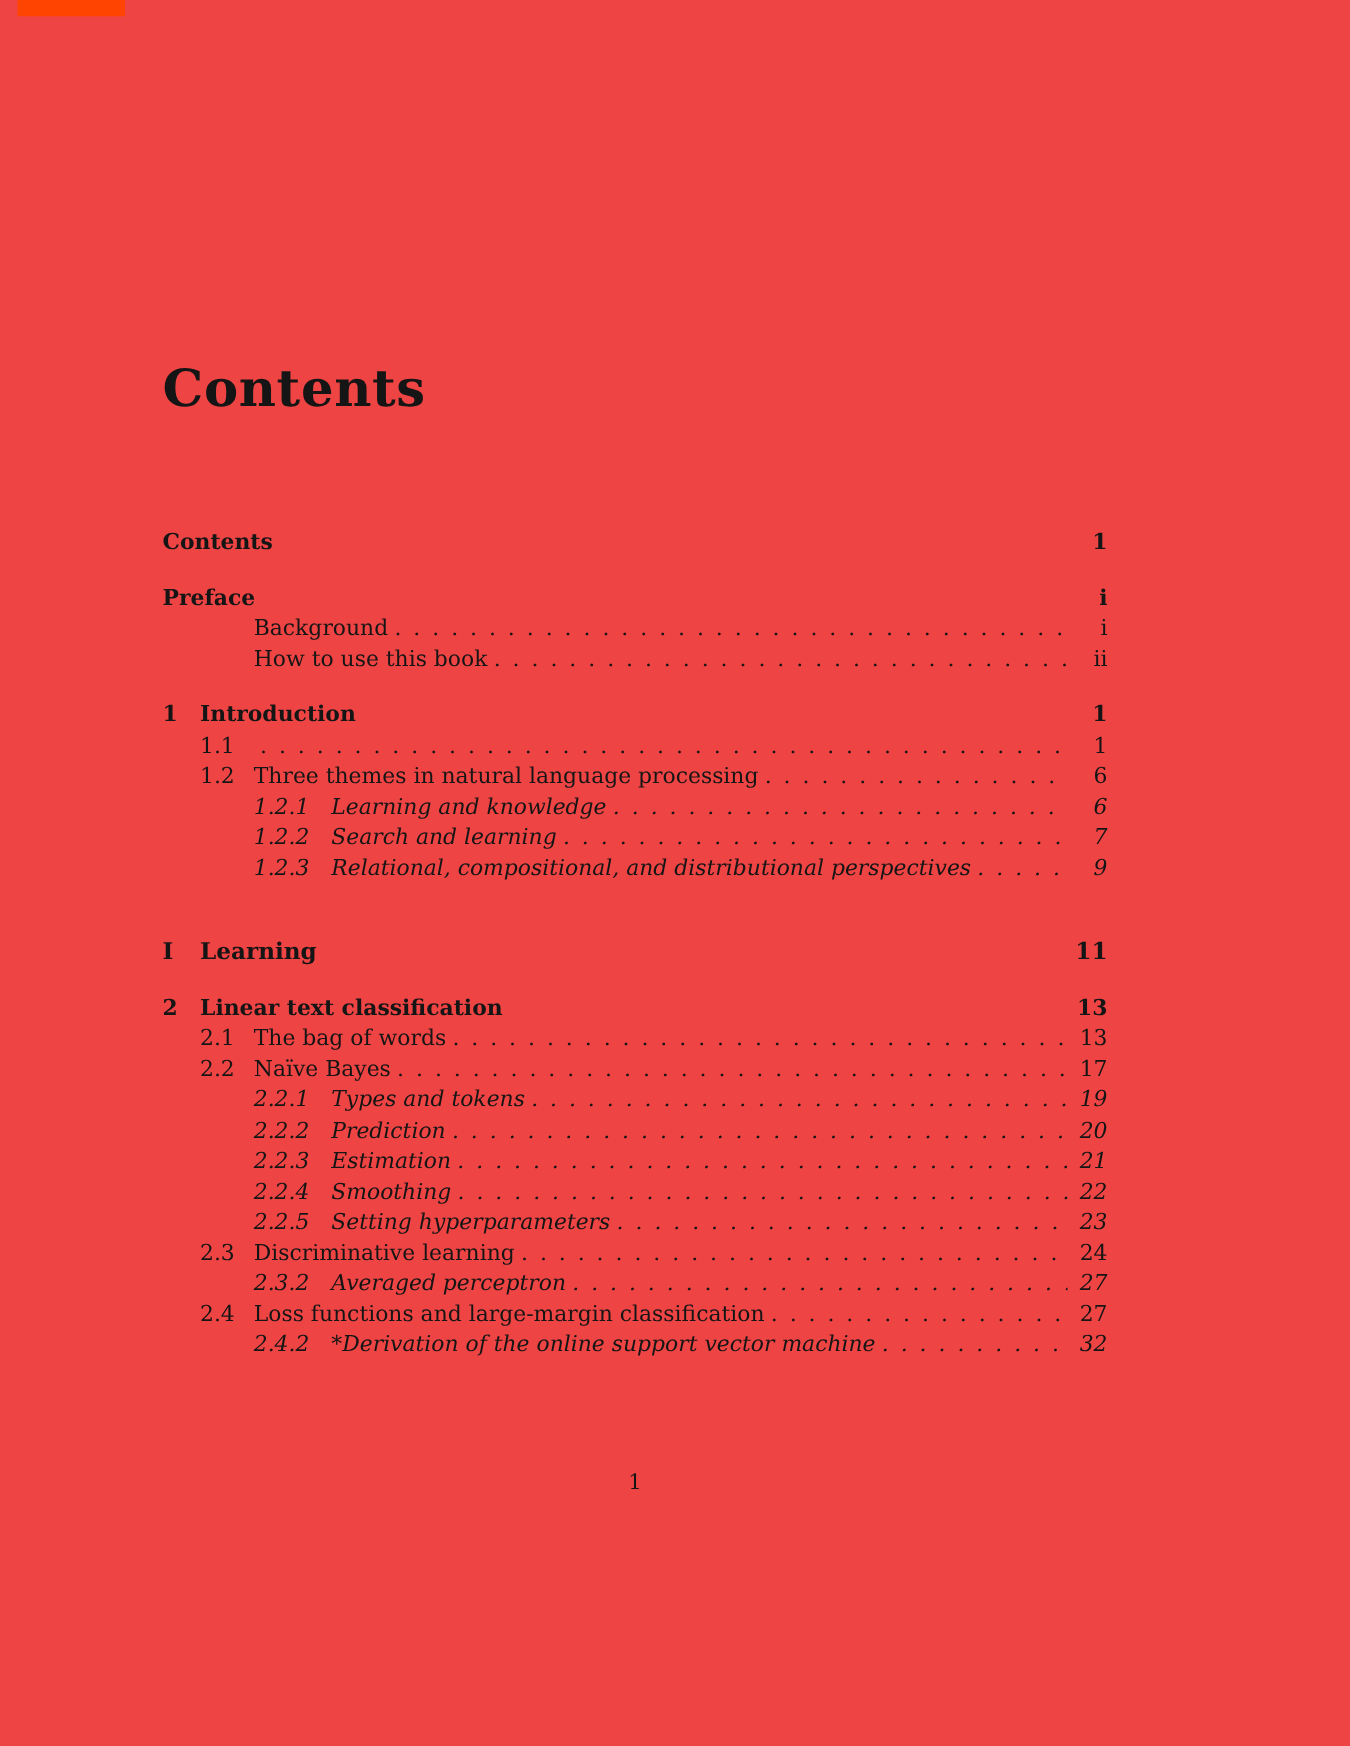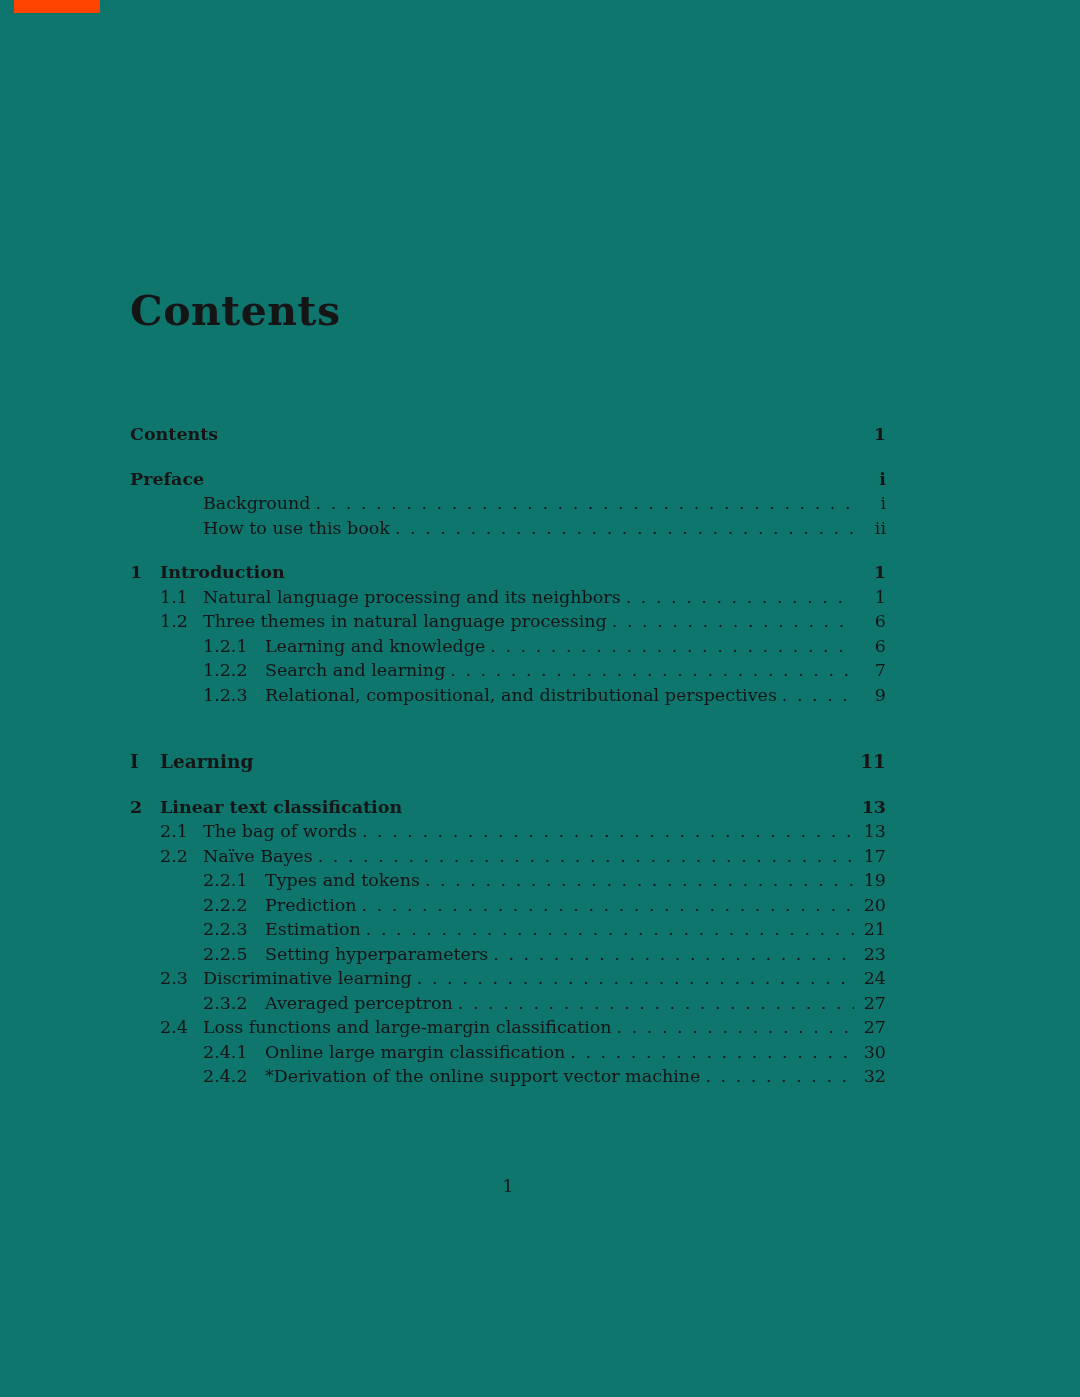--- a/index.html
+++ b/index.html
@@ -5,21 +5,21 @@
   * { margin: 0; padding: 0; box-sizing: border-box; }
   html, body { background: #ffffff; }
   body {
     width: 1080px; height: 1397px;
     font-family: "DejaVu Serif", "Liberation Serif", serif;
     color: #151515;
   }
   .page {
     position: relative;
     width: 1080px; height: 1397px;
-    background: #0f766e;
+    background: #ef4444;
     overflow: hidden;
   }
   .marker {
     position: absolute;
     left: 14px; top: 0;
     width: 86px; height: 13px;
   }
   .title {
     position: absolute;
     left: 130px; top: 287px;
@@ -59,21 +59,21 @@
     min-width: 26px;
     text-align: right;
   }
   
   .entry.front   { font-weight: bold; margin-top: 20px; }
   .entry.chapter { font-weight: bold; margin-top: 20px; }
   .entry.part    { font-weight: bold; margin-top: 43px; margin-bottom: 19px; font-size: 18.5px; }
   .entry.chapter .num, .entry.part .num { width: 30px; }
   .entry.section    { padding-left: 30px; align-items: flex-end; }
   .entry.section .num { width: 43px; }
-  .entry.subsection { padding-left: 73px; }
+  .entry.subsection { padding-left: 73px; font-style: italic; }
   .entry.subsection .num { width: 62px; }
   .entry.plain      { padding-left: 73px; }
   .footer {
     position: absolute;
     left: 130px; top: 1176px;
     width: 756px;
     text-align: center;
     font-size: 17px;
   }
 </style>
@@ -112,21 +112,20 @@
     <span class="pg">ii</span>
   </div>
       <div class="entry chapter nodots">
     <span class="num">1</span>
     <span class="label">Introduction</span>
     <span class="dots"></span>
     <span class="pg">1</span>
   </div>
       <div class="entry section">
     <span class="num">1.1</span>
-    <span class="label">Natural language processing and its neighbors</span>
     <span class="dots"></span>
     <span class="pg">1</span>
   </div>
       <div class="entry section">
     <span class="num">1.2</span>
     <span class="label">Three themes in natural language processing</span>
     <span class="dots"></span>
     <span class="pg">6</span>
   </div>
       <div class="entry subsection">
@@ -183,20 +182,26 @@
     <span class="dots"></span>
     <span class="pg">20</span>
   </div>
       <div class="entry subsection">
     <span class="num">2.2.3</span>
     <span class="label">Estimation</span>
     <span class="dots"></span>
     <span class="pg">21</span>
   </div>
       <div class="entry subsection">
+    <span class="num">2.2.4</span>
+    <span class="label">Smoothing</span>
+    <span class="dots"></span>
+    <span class="pg">22</span>
+  </div>
+      <div class="entry subsection">
     <span class="num">2.2.5</span>
     <span class="label">Setting hyperparameters</span>
     <span class="dots"></span>
     <span class="pg">23</span>
   </div>
       <div class="entry section">
     <span class="num">2.3</span>
     <span class="label">Discriminative learning</span>
     <span class="dots"></span>
     <span class="pg">24</span>
@@ -207,26 +212,20 @@
     <span class="dots"></span>
     <span class="pg">27</span>
   </div>
       <div class="entry section">
     <span class="num">2.4</span>
     <span class="label">Loss functions and large-margin classification</span>
     <span class="dots"></span>
     <span class="pg">27</span>
   </div>
       <div class="entry subsection">
-    <span class="num">2.4.1</span>
-    <span class="label">Online large margin classification</span>
-    <span class="dots"></span>
-    <span class="pg">30</span>
-  </div>
-      <div class="entry subsection">
     <span class="num">2.4.2</span>
     <span class="label">*Derivation of the online support vector machine</span>
     <span class="dots"></span>
     <span class="pg">32</span>
   </div>
     </div>
 
   <div class="footer">1</div>
 
 </div>

